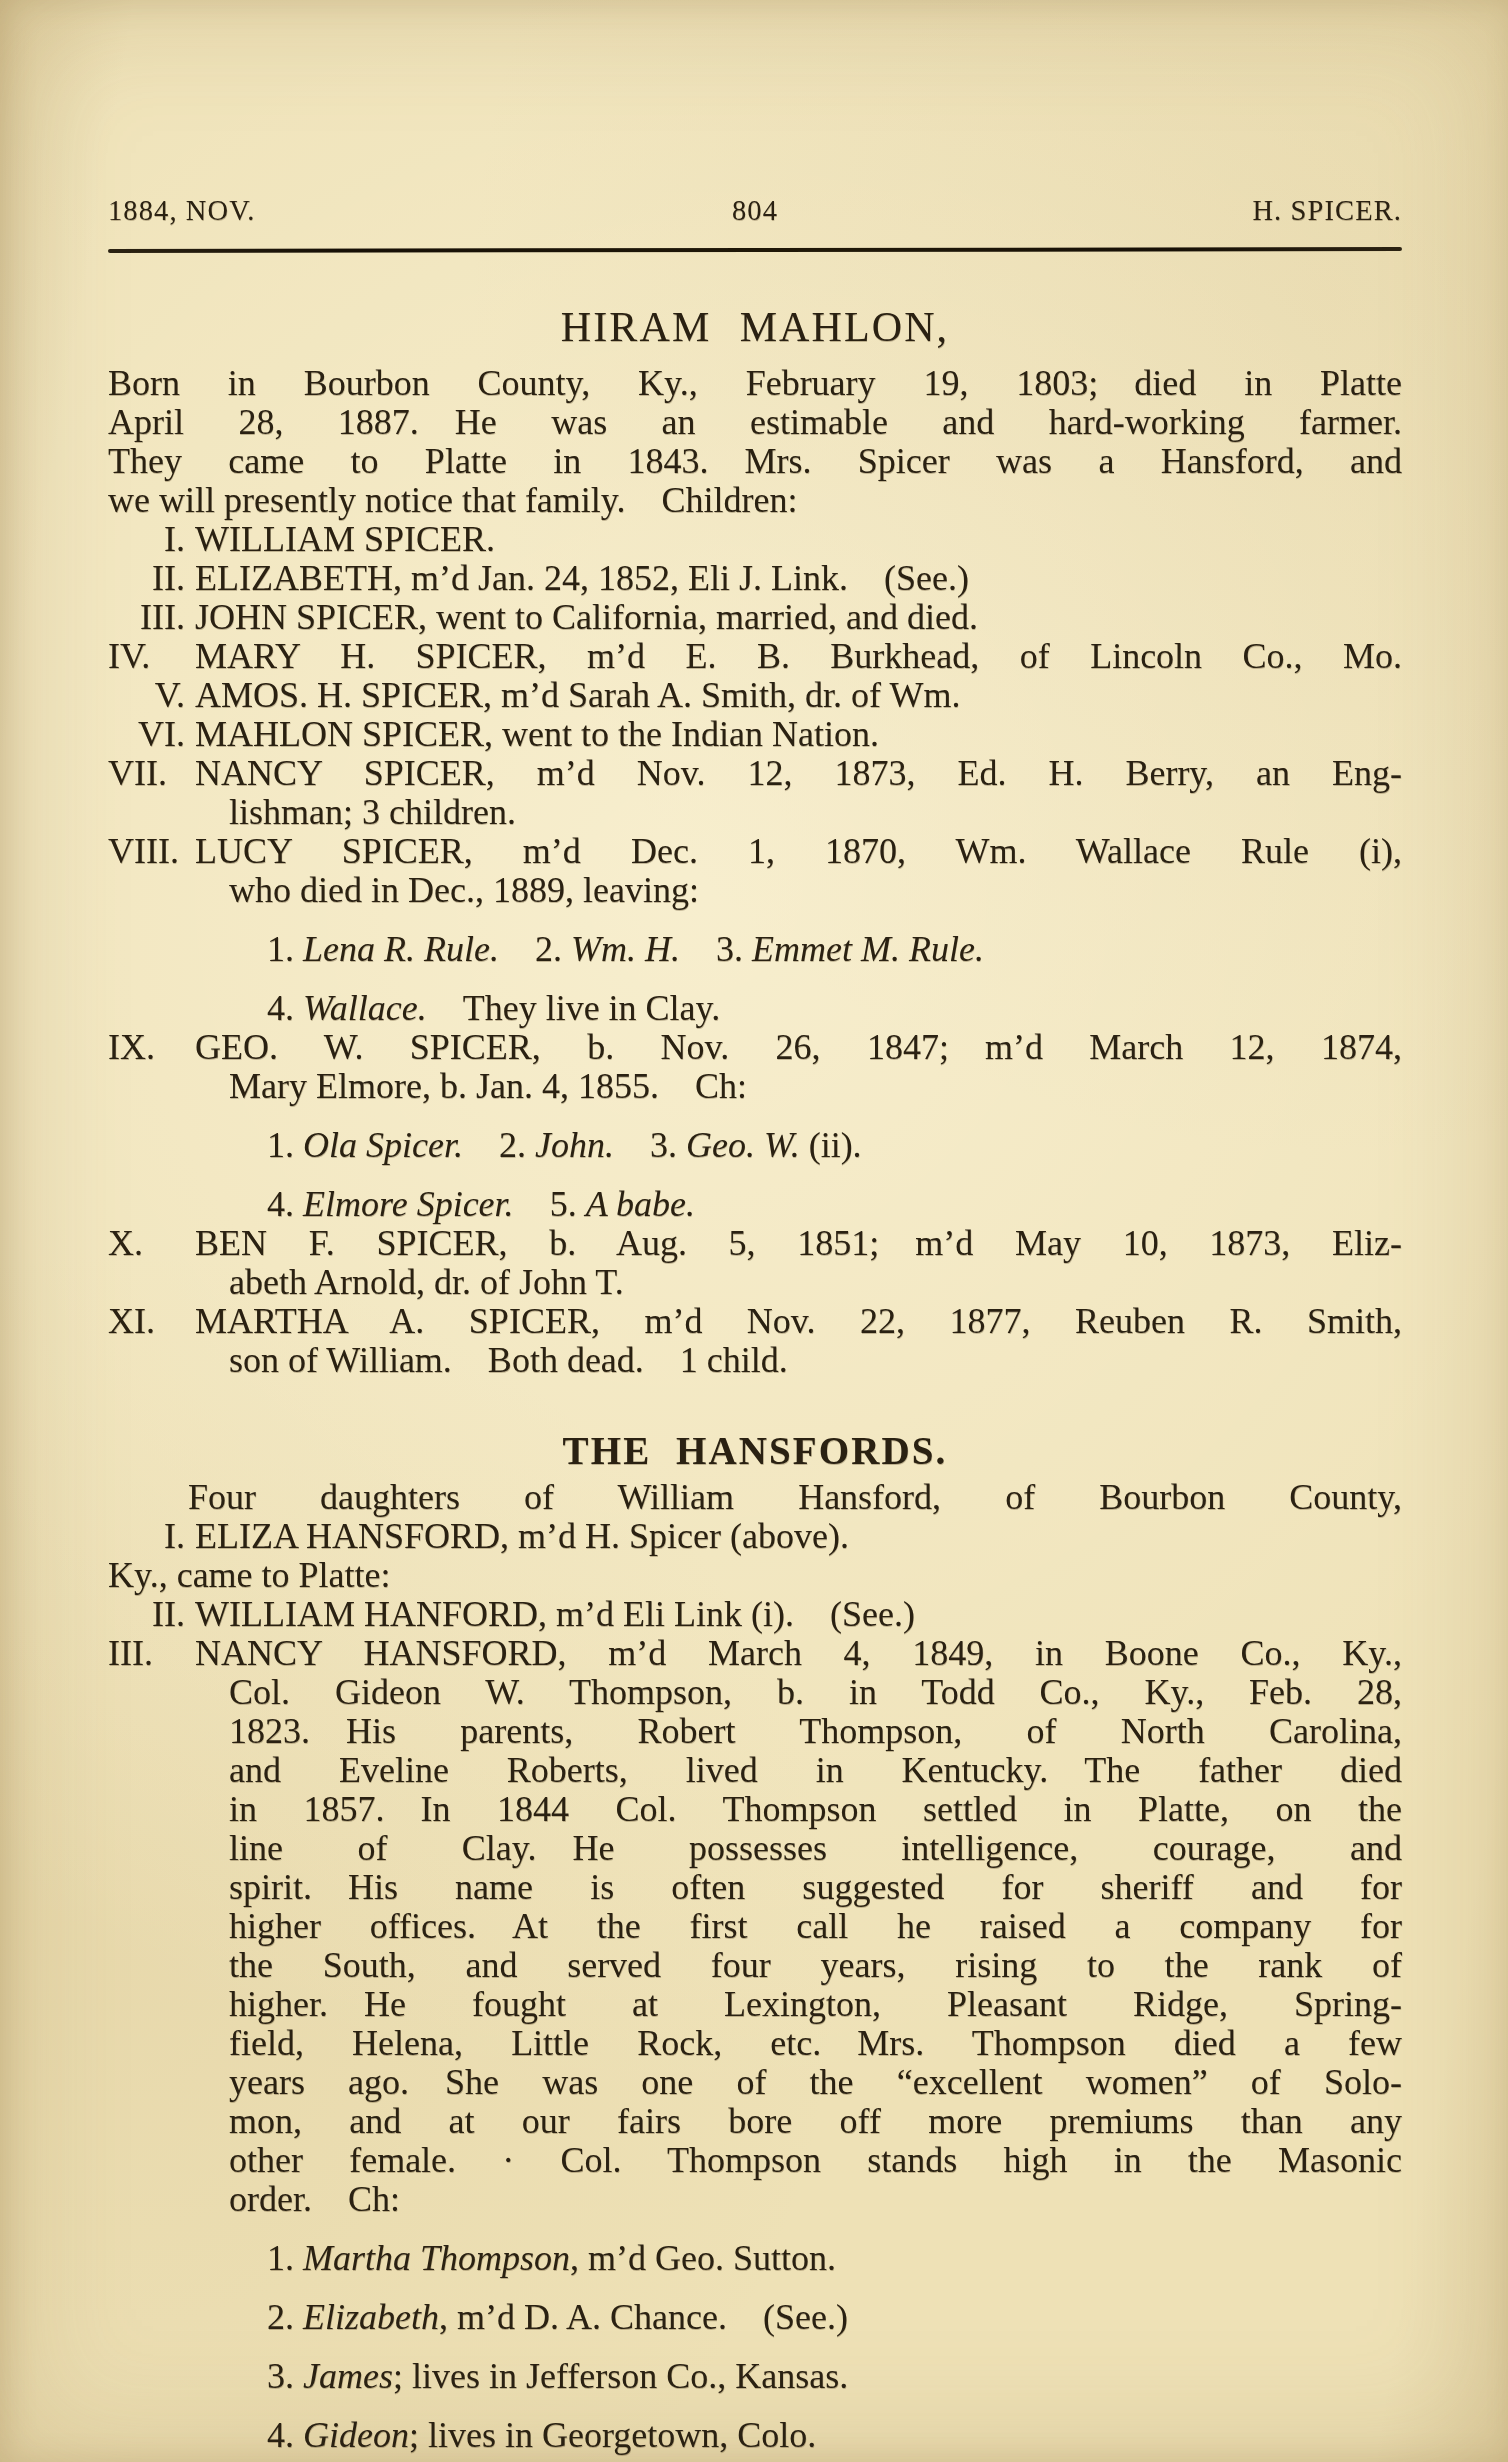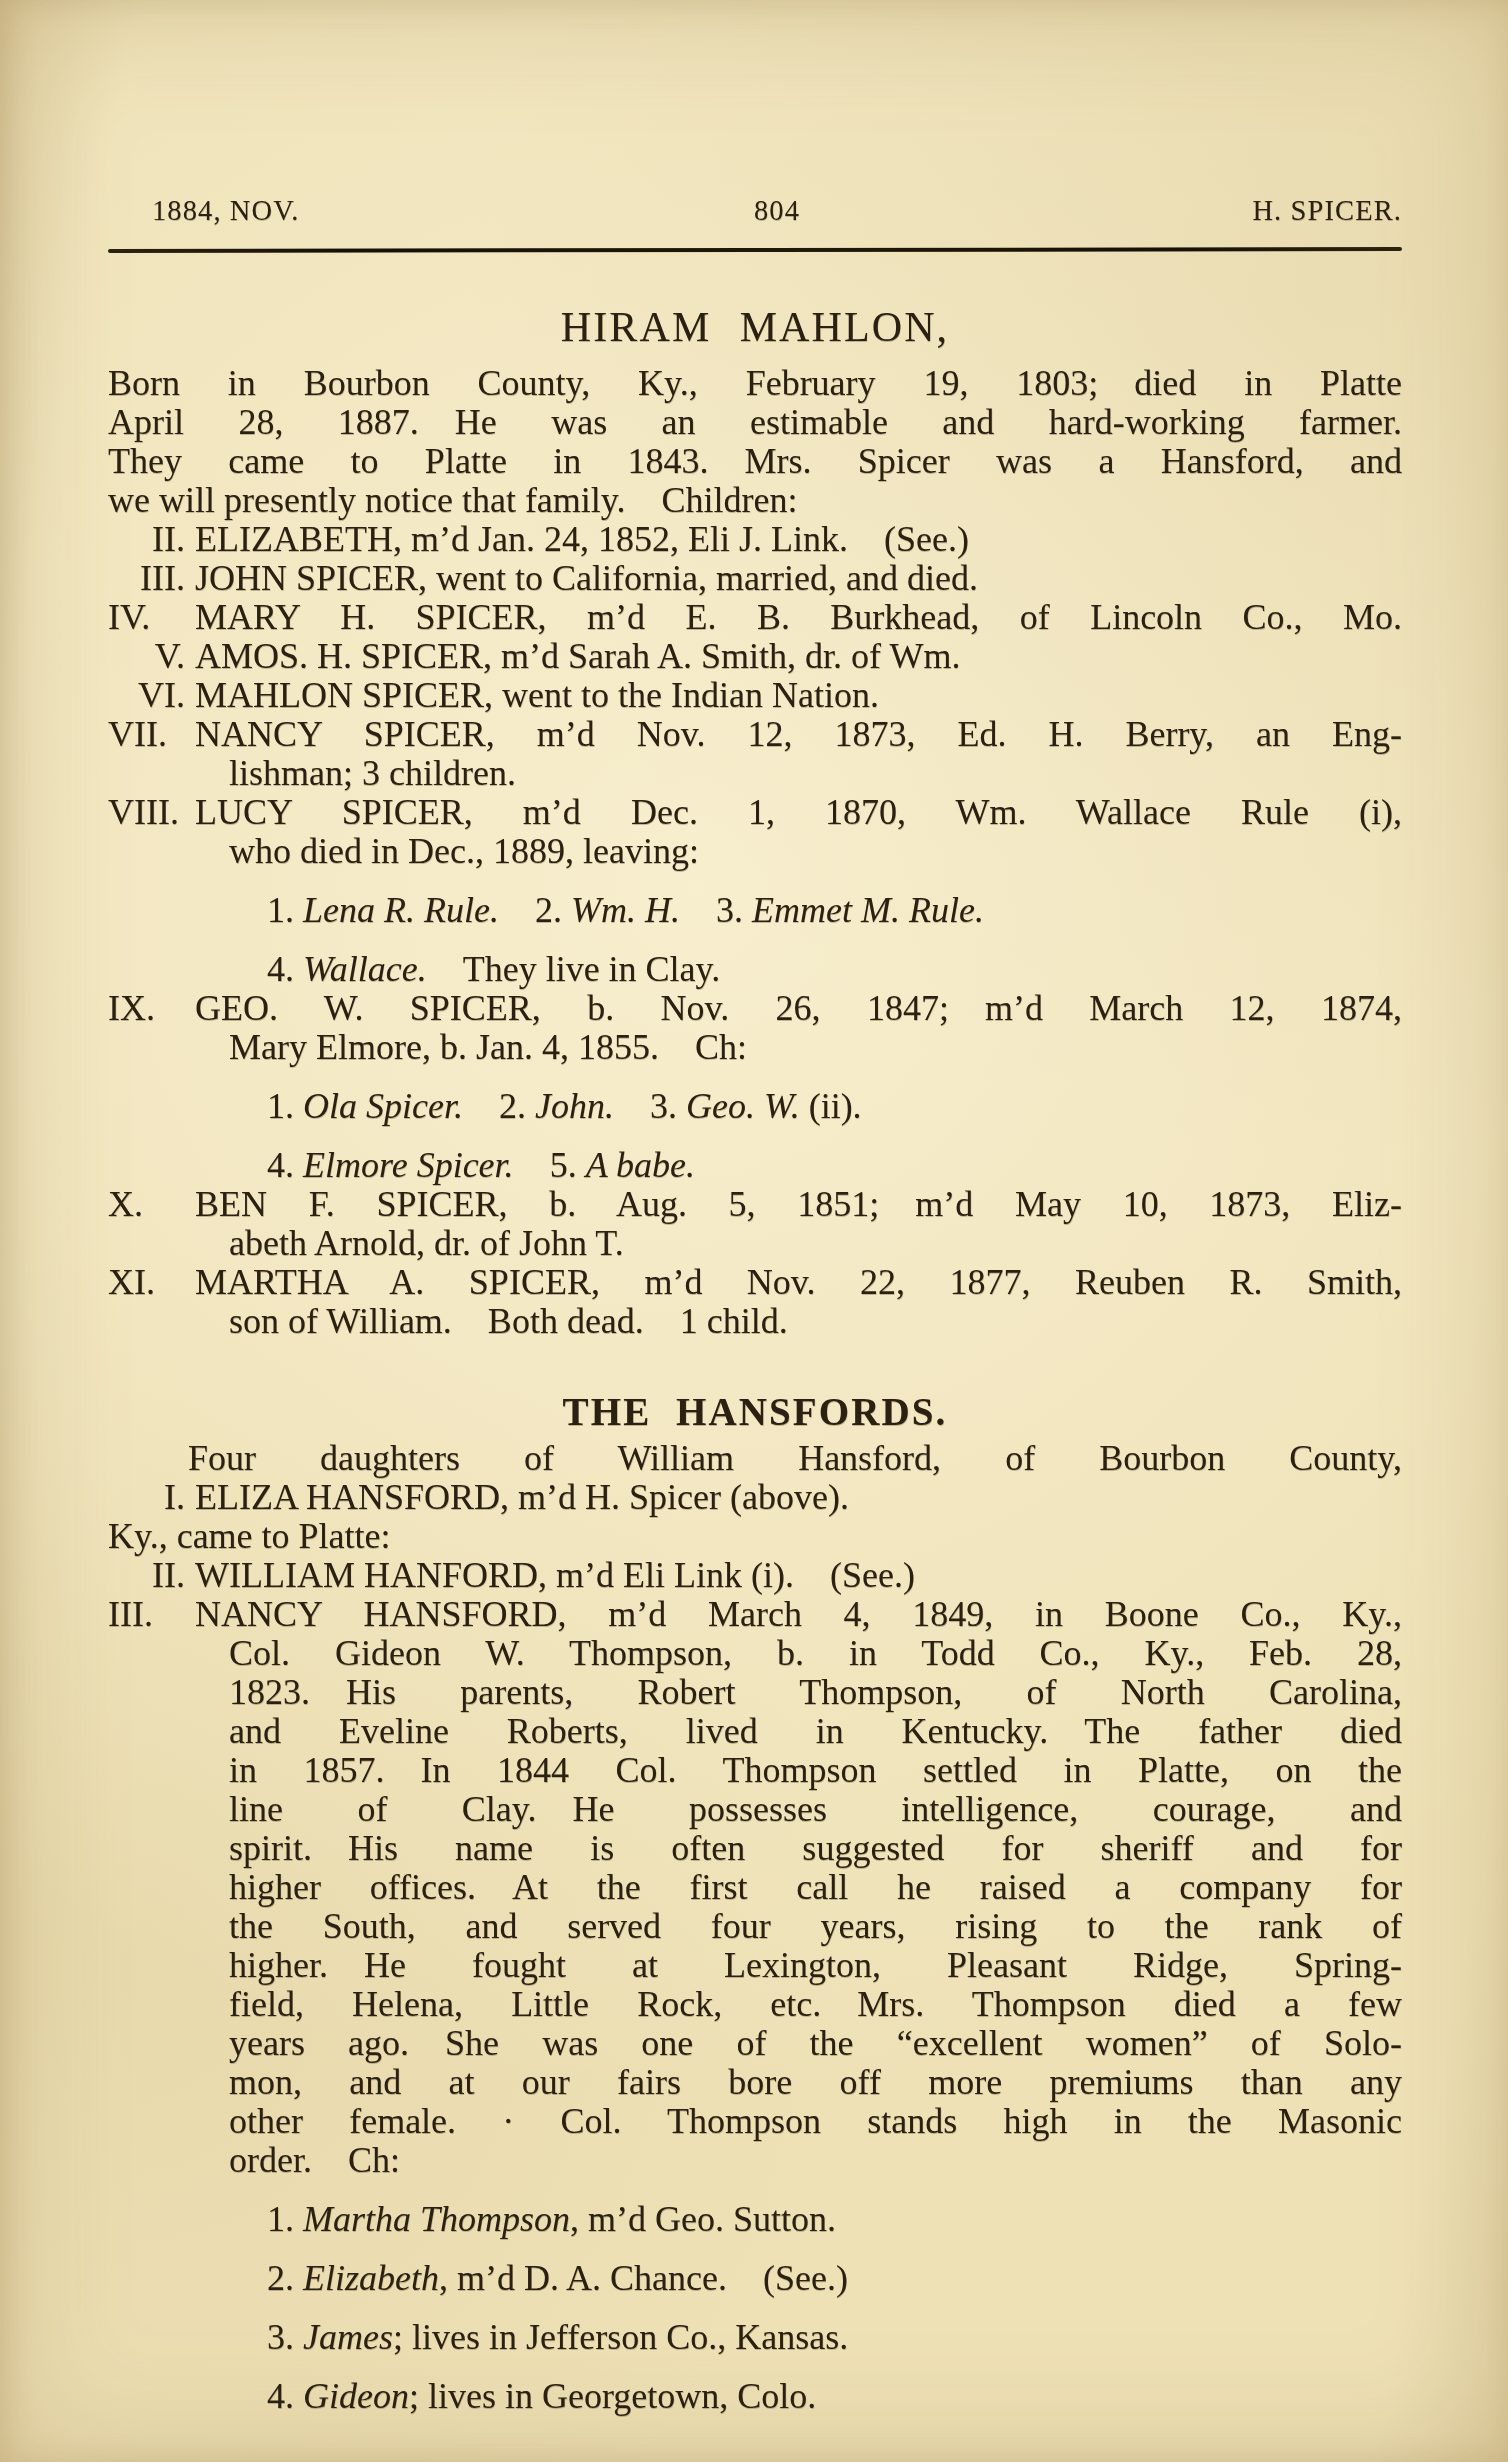--- a/index.html
+++ b/index.html
@@ -18,21 +18,21 @@
     color:#2a2112;
     font-family:"Liberation Serif","DejaVu Serif",serif;
     font-size:36px;
     line-height:39px;
     overflow:hidden;
   }
   .page *{text-shadow:0.4px 0.6px 0.6px rgba(75,55,25,0.30);}
   .header{
     display:flex;align-items:flex-end;
     padding-top:194px;
-    font-size:28.5px;line-height:33px;letter-spacing:1.1px;margin-left:44px;
+    font-size:28.5px;line-height:33px;letter-spacing:1.1px;
   }
   .h-left{flex:1;text-align:left;}
   .h-center{flex:1;text-align:center;}
   .h-right{flex:1;text-align:right;}
   .rule{
     margin-top:21.4px;height:4.3px;
     background:linear-gradient(90deg,#2b2212,#171006 18%,#201808 55%,#171006 82%,#2b2212);
     border-radius:2.1px;
     transform:rotate(-0.08deg);
     text-shadow:none;
@@ -65,20 +65,21 @@
     <span class="h-right">H. SPICER.</span>
   </div>
   <div class="rule"></div>
 
   <h1 class="title">HIRAM MAHLON,</h1>
   <section class="body">
       <div class="line full"><span>Born in Bourbon County, Ky., February 19, 1803; died in Platte</span></div>
       <div class="line full"><span>April 28, 1887. He was an estimable and hard-working farmer.</span></div>
       <div class="line full"><span>They came to Platte in 1843. Mrs. Spicer was a Hansford, and</span></div>
       <div class="line"><span>we will presently notice that family. Children:</span></div>
+      <div class="line"><span class="rnum">I.</span><span>WILLIAM SPICER.</span></div>
       <div class="line"><span class="rnum">II.</span><span>ELIZABETH, m’d Jan. 24, 1852, Eli J. Link. (See.)</span></div>
       <div class="line"><span class="rnum">III.</span><span>JOHN SPICER, went to California, married, and died.</span></div>
       <div class="line full"><span class="rnum">IV.</span><span>MARY H. SPICER, m’d E. B. Burkhead, of Lincoln Co., Mo.</span></div>
       <div class="line"><span class="rnum">V.</span><span>AMOS. H. SPICER, m’d Sarah A. Smith, dr. of Wm.</span></div>
       <div class="line"><span class="rnum">VI.</span><span>MAHLON SPICER, went to the Indian Nation.</span></div>
       <div class="line full"><span class="rnum">VII.</span><span>NANCY SPICER, m’d Nov. 12, 1873, Ed. H. Berry, an Eng-</span></div>
       <div class="line lv1"><span>lishman; 3 children.</span></div>
       <div class="line full"><span class="rnum">VIII.</span><span>LUCY SPICER, m’d Dec. 1, 1870, Wm. Wallace Rule (i),</span></div>
       <div class="line lv1"><span>who died in Dec., 1889, leaving:</span></div>
       <div class="line lv2"><span>1. </span><span class="it">Lena R. Rule.</span><span> 2. </span><span class="it">Wm. H.</span><span> 3. </span><span class="it">Emmet M. Rule.</span></div>

